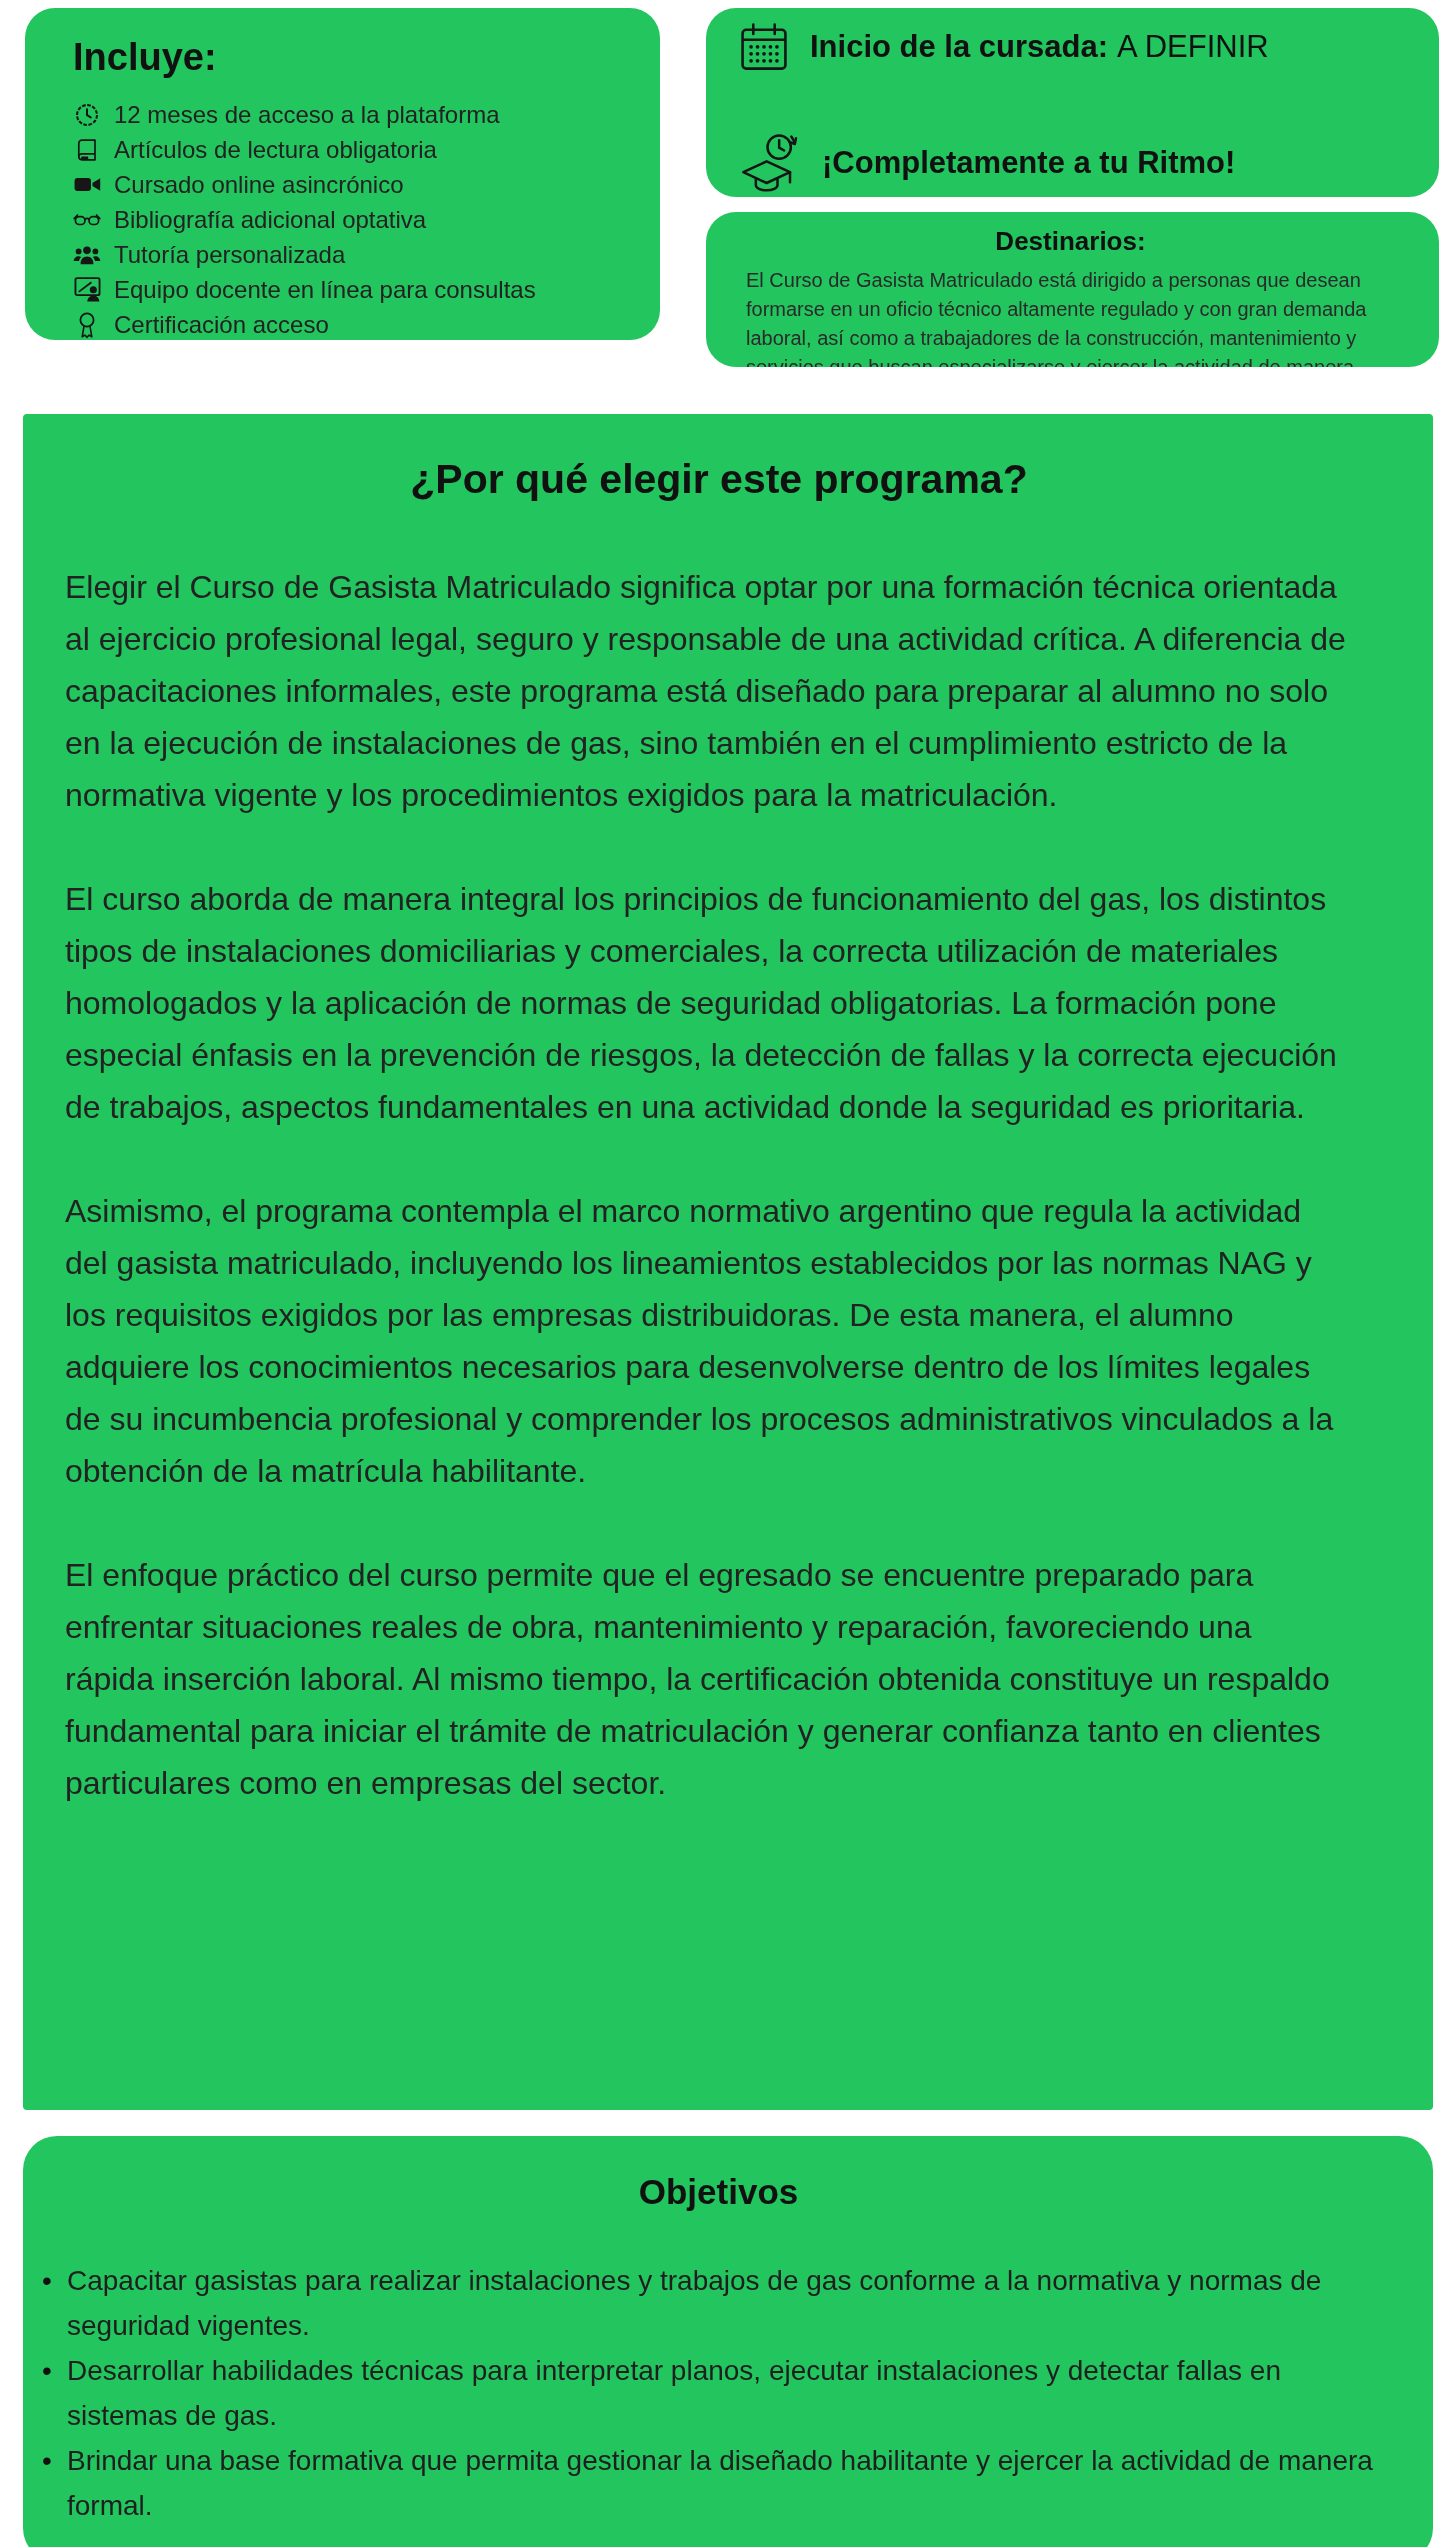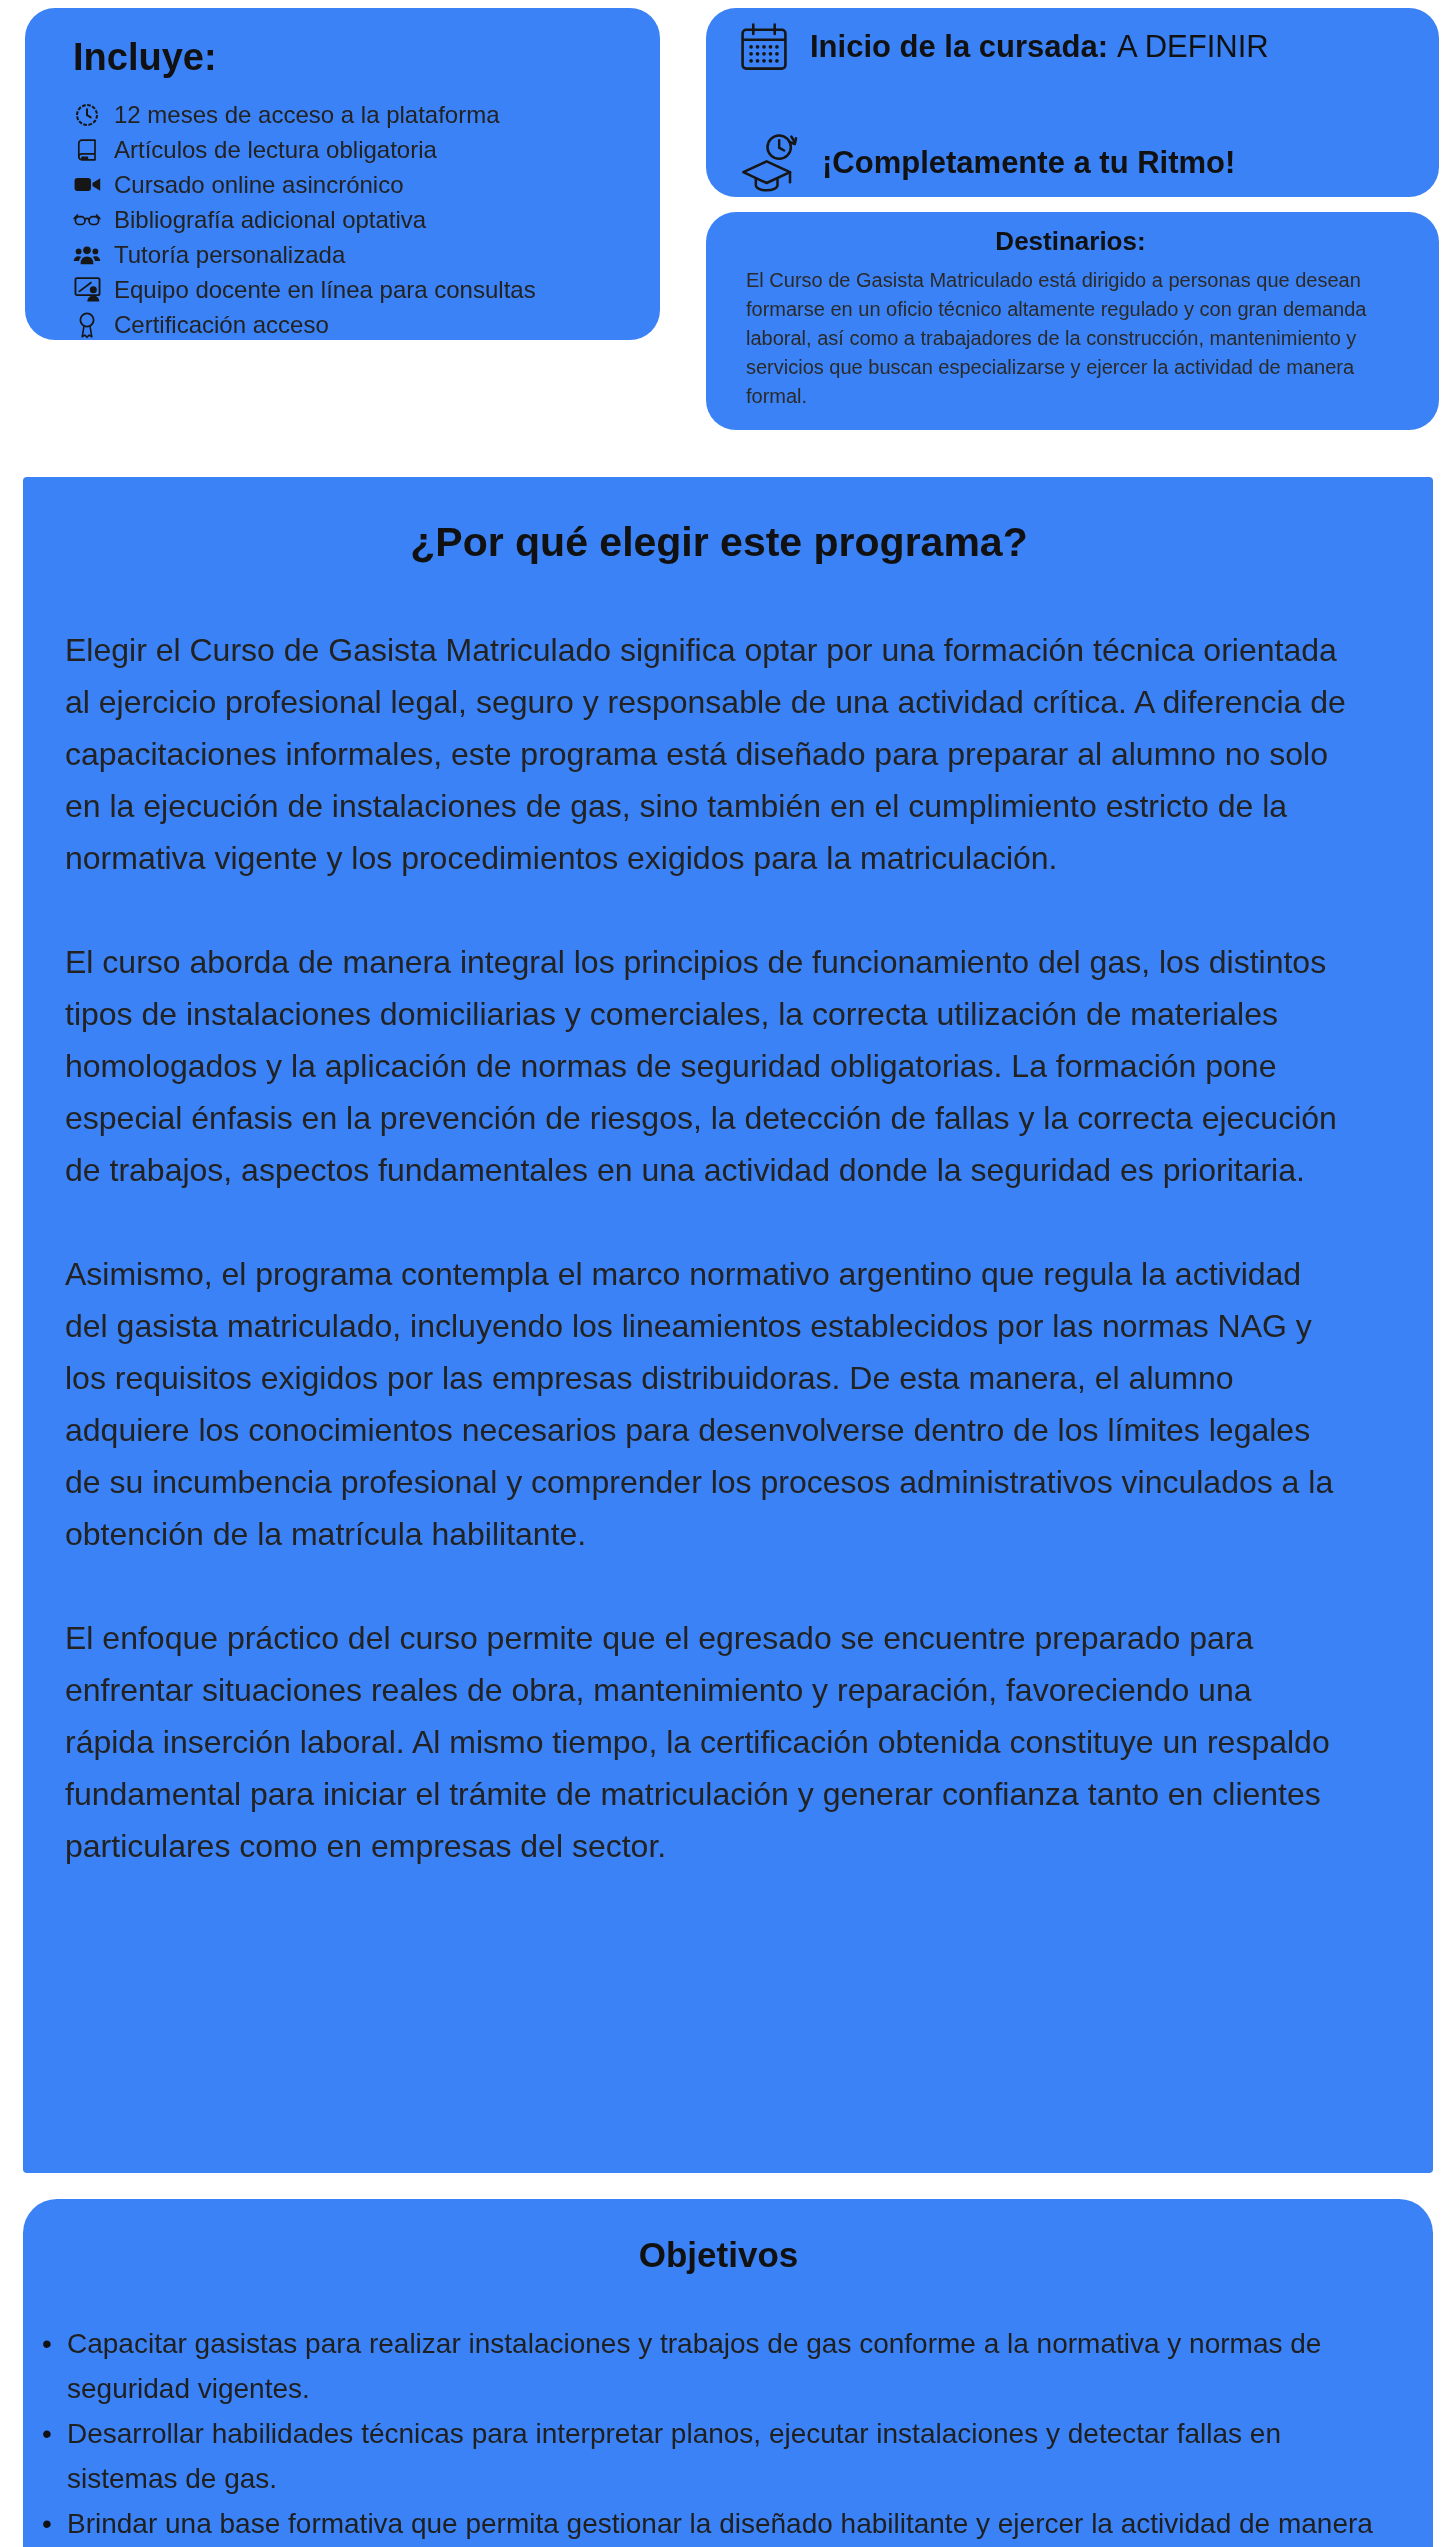--- a/index.html
+++ b/index.html
@@ -2,21 +2,21 @@
 <html lang="es"><head>
 <meta charset="utf-8">
 <style>
   * { box-sizing: border-box; margin: 0; padding: 0; }
   html, body { background: #ffffff; }
   body {
     width: 1456px; height: 2547px; overflow: hidden; position: relative;
     font-family: "Liberation Sans", "DejaVu Sans", sans-serif;
     color: #1c1c1c;
   }
-  .card { background: #3b82f6; }
+  .card { background: #22c55e; }
 
   
   .top-row { display: flex; align-items: flex-start; gap: 46px; margin: 8px 16px 0 25px; }
 
   .includes-card {
     width: 635px; height: 332px; border-radius: 30px;
     padding: 28px 20px 0 48px; overflow: hidden;
   }
   .includes-title { font-size: 38px; font-weight: 700; color: #111; margin-bottom: 18px; }
   .includes-list { list-style: none; }
@@ -34,21 +34,21 @@
     display: flex; flex-direction: column; justify-content: space-between; gap: 6px; overflow: hidden;
   }
   .start-row { display: flex; align-items: center; gap: 22px; }
   .start-row .txt { font-size: 31px; color: #111; white-space: nowrap; }
   .start-row .txt b { font-weight: 700; }
   .start-row .val { font-weight: 400; margin-left: 9px; }
   .pace-label { font-weight: 700; font-size: 31px; color: #111; white-space: nowrap; }
   .big-ico { color: #161616; display: flex; align-items: center; justify-content: center; }
 
   .audience-card {
-    height: 218px; border-radius: 30px; padding: 14px 44px 0 40px; overflow: hidden;
+    height: 155px; border-radius: 30px; padding: 14px 44px 0 40px; overflow: hidden;
   }
   .audience-title { text-align: center; font-weight: 700; font-size: 26px; color: #111; margin-bottom: 9px; }
   .audience-body { font-size: 20px; line-height: 29px; color: #2a2a2a; max-width: 642px; }
 
   
   .main-card {
     width: 1410px; height: 1696px; border-radius: 4px;
     margin: 47px auto 0; margin-left: 23px; padding: 42px 60px 8px 42px; overflow: hidden;
   }
   .main-title { text-align: center; font-size: 41px; font-weight: 700; color: #111; margin-bottom: 58px; }

